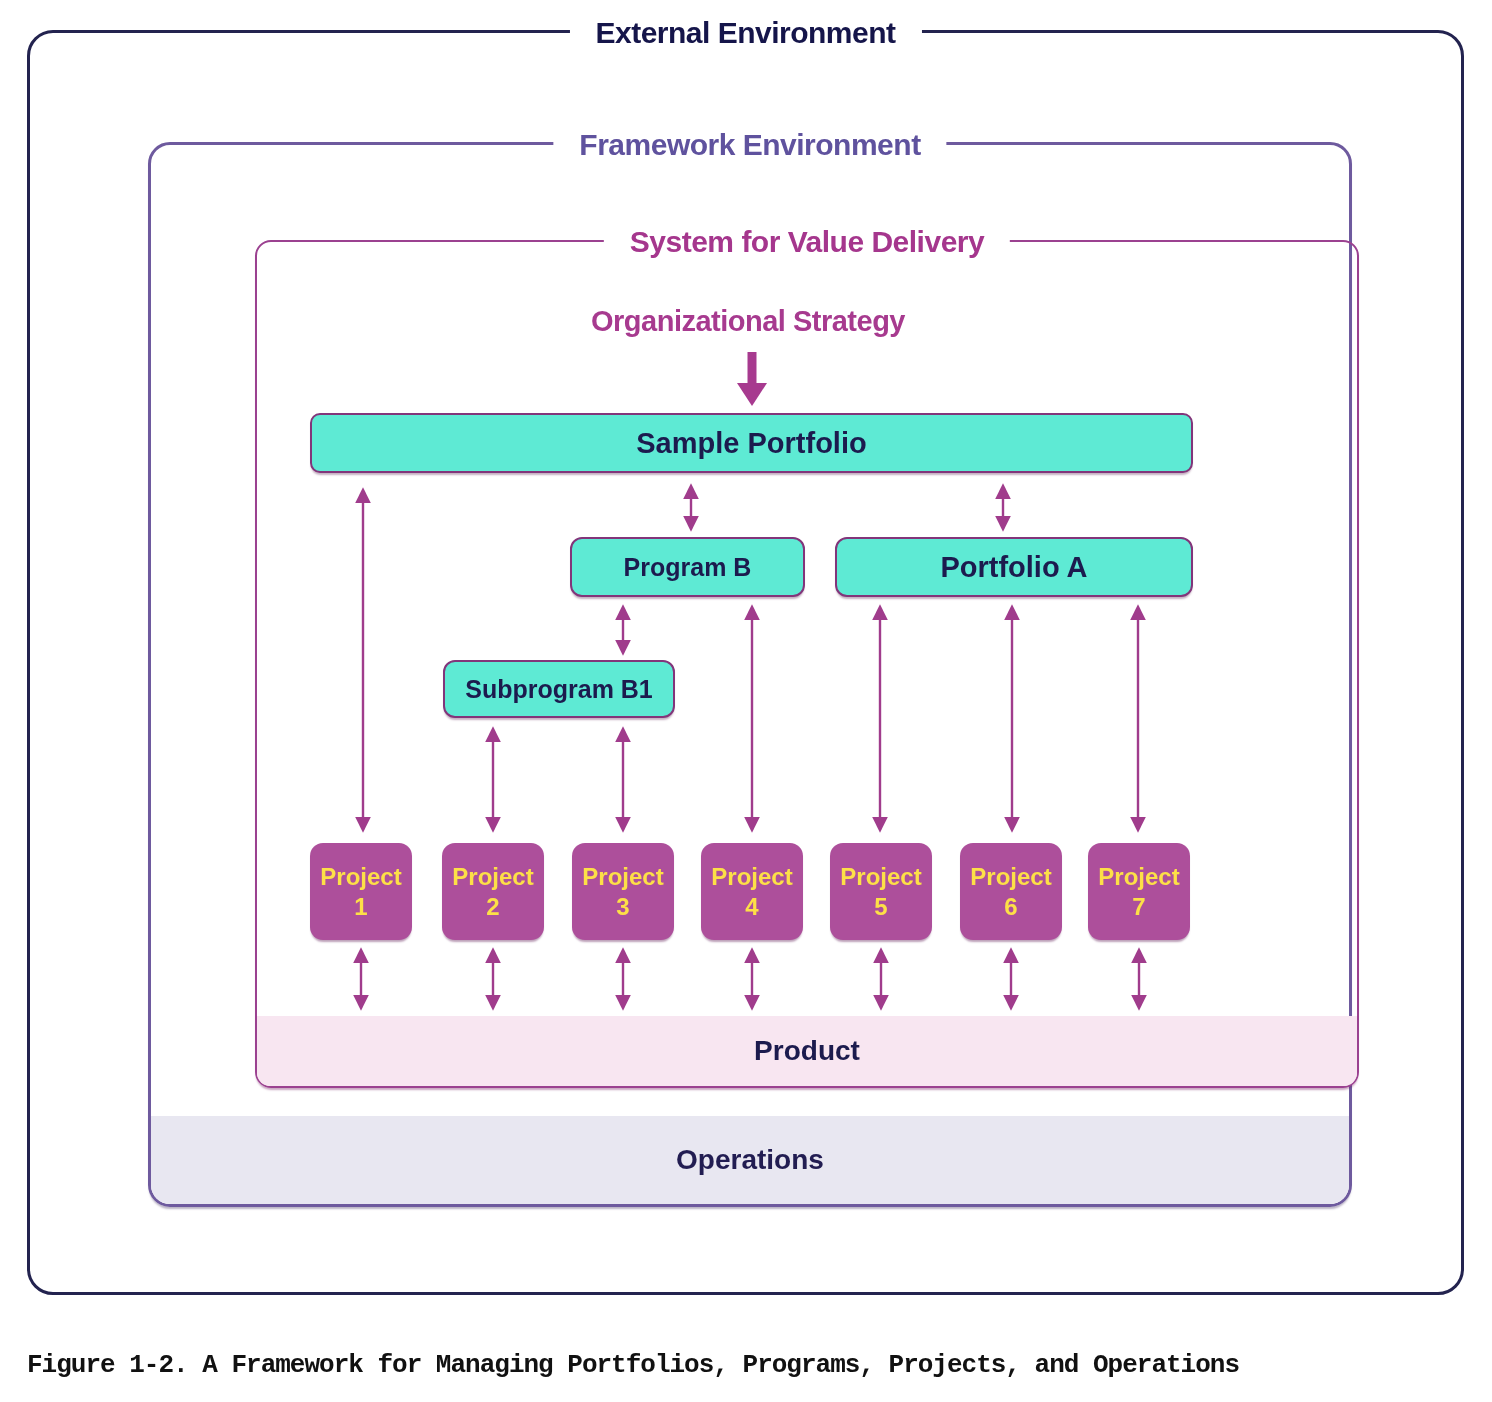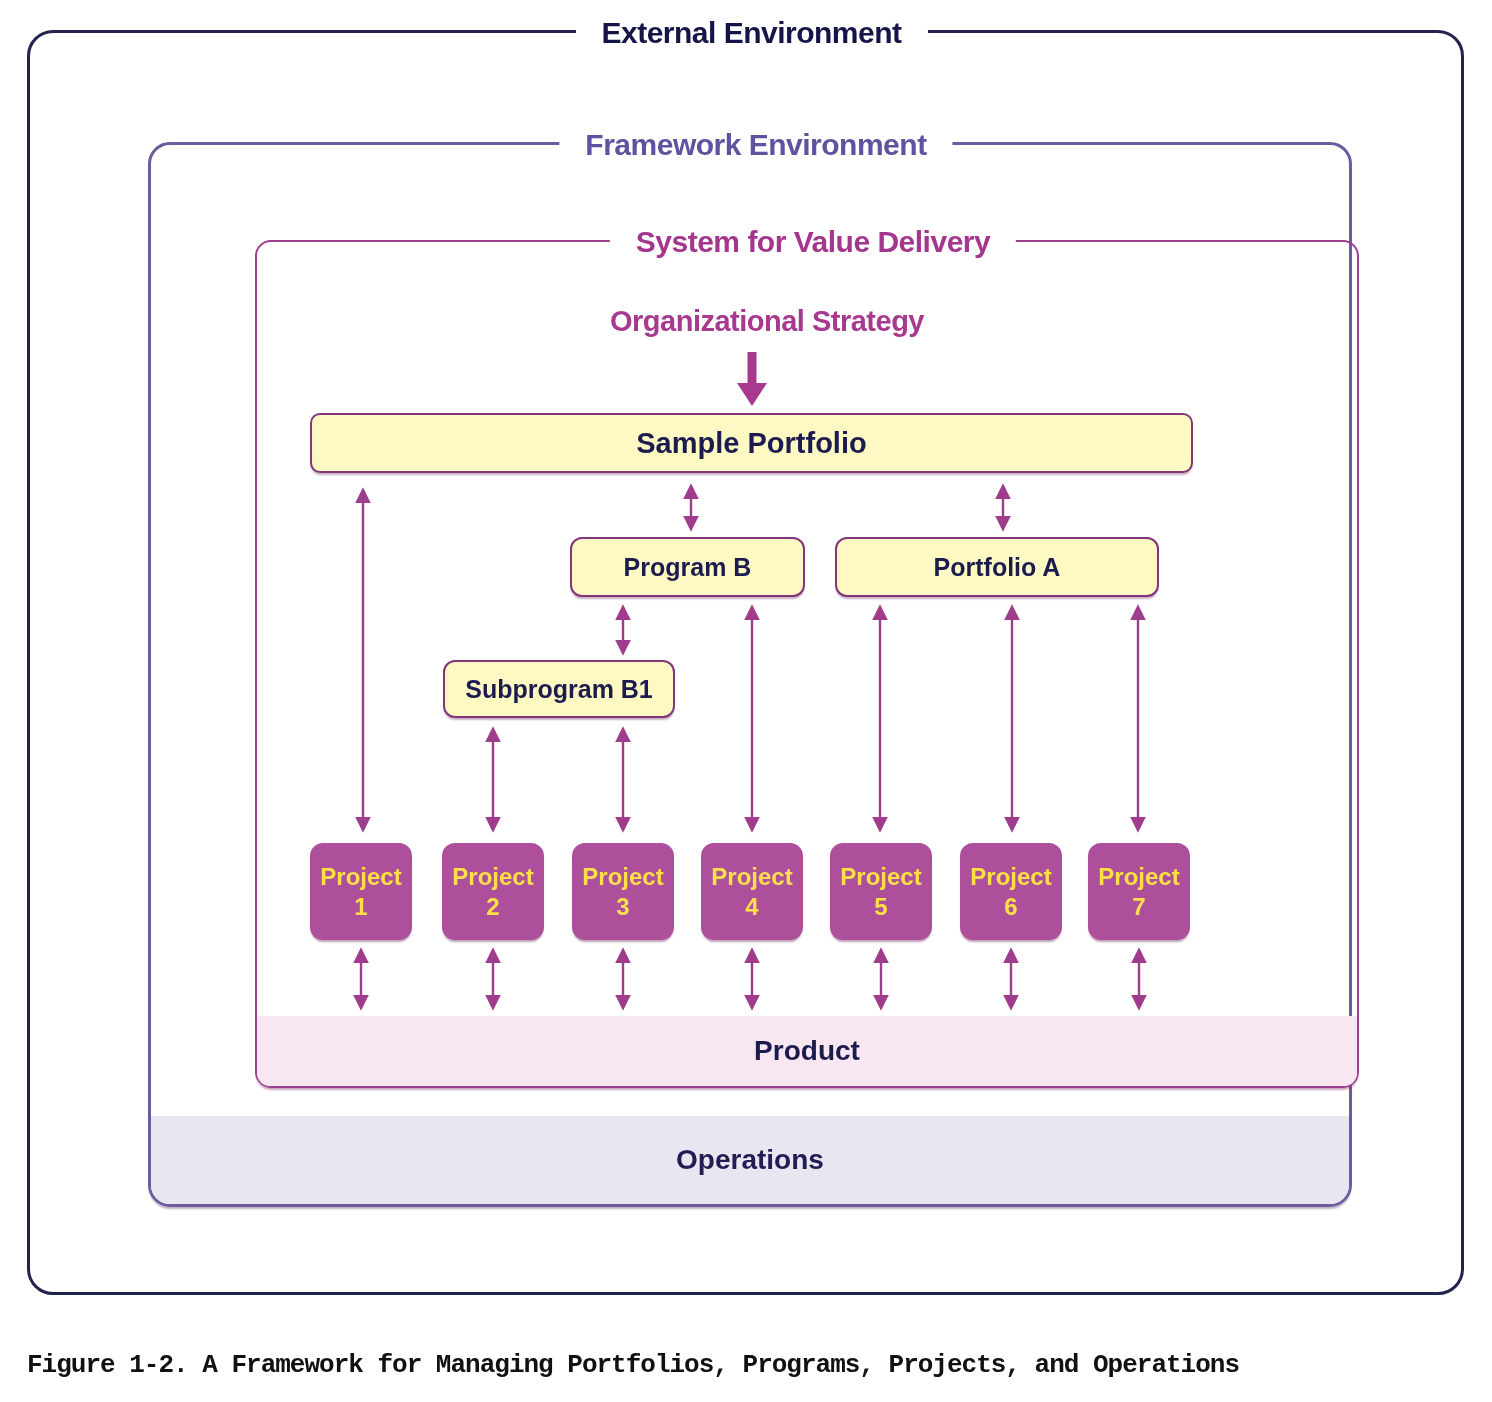--- a/index.html
+++ b/index.html
@@ -26,42 +26,41 @@
     left: 255px; top: 240px; width: 1104px; height: 848px;
     border: 2px solid #9b4190; border-radius: 16px;
     box-shadow: 0 3px 2px -1px rgba(120,30,100,0.4);
   }
   .box-title {
     position: absolute; top: 0; left: 50%;
     transform: translate(-50%, -50%);
     background: #ffffff; padding: 0 26px;
     white-space: nowrap; font-weight: bold; font-size: 30px;
     letter-spacing: -0.5px;
-    margin-left: 6px;
   }
   .external-title { color: #15154a; }
   .internal-title { color: #5f529e; }
   .system-title   { color: #a5368d; }
   .strategy-label {
-    position: absolute; left: 268px; top: 305px; width: 998px;
+    position: absolute; left: 249px; top: 305px; width: 998px;
     text-align: center; font-weight: bold; font-size: 29px;
     color: #a73a8f; letter-spacing: -0.5px;
   }
   .pink-box {
     position: absolute;
-    background: #fef9c3;
+    background: #5eead4;
     border: 2px solid #82357a;
     border-radius: 12px;
     display: flex; align-items: center; justify-content: center;
     color: #1c1b4e; font-weight: bold;
     box-shadow: 0 3px 2px -1px rgba(90,30,80,0.35);
   }
   .sample-portfolio { left: 310px; top: 413px; width: 883px; height: 60px; font-size: 29px; border-radius: 10px; }
   .program-b   { left: 570px; top: 537px; width: 235px; height: 60px; font-size: 25px; }
-  .portfolio-a { left: 835px; top: 537px; width: 324px; height: 60px; font-size: 25px; }
+  .portfolio-a { left: 835px; top: 537px; width: 358px; height: 60px; font-size: 29px; }
   .subprogram  { left: 443px; top: 660px; width: 232px; height: 58px; font-size: 25px; }
   .project-box {
     position: absolute; top: 843px; width: 102px; height: 97px;
     background: #ad4f9b; border-radius: 13px;
     display: flex; flex-direction: column; align-items: center; justify-content: center;
     color: #fde047; font-weight: bold; font-size: 24px; line-height: 1.25;
     text-align: center;
     box-shadow: 0 3px 2px -1px rgba(90,20,80,0.4);
   }
   .product-band {

